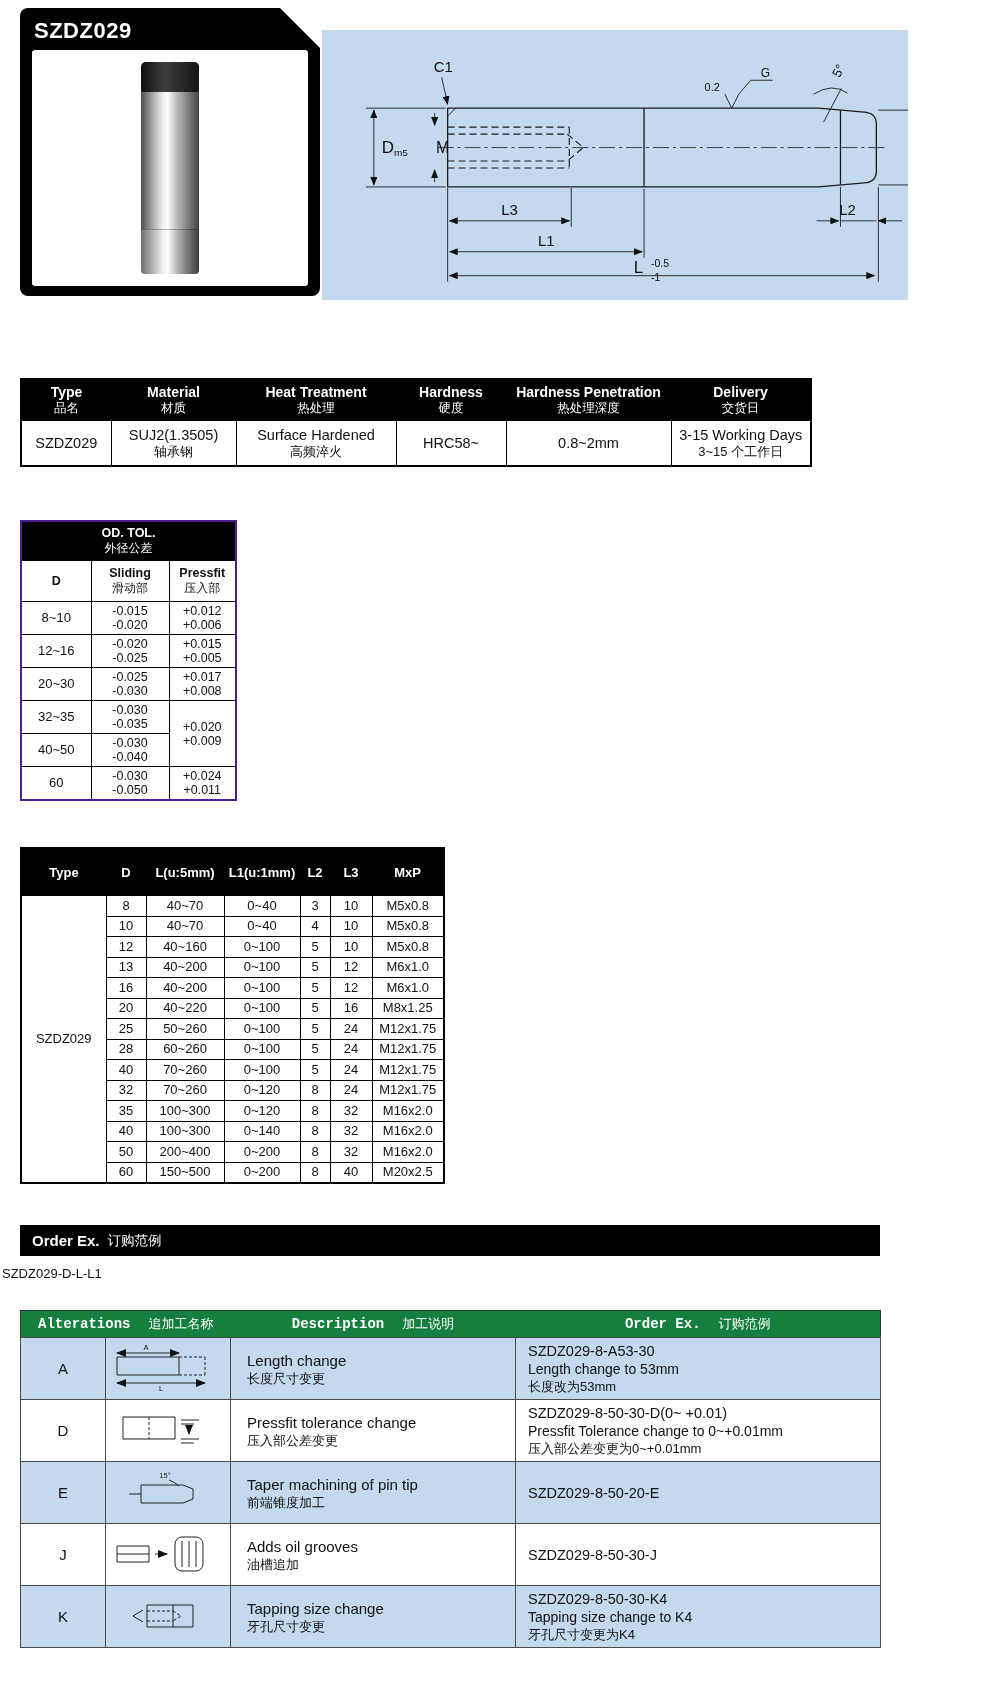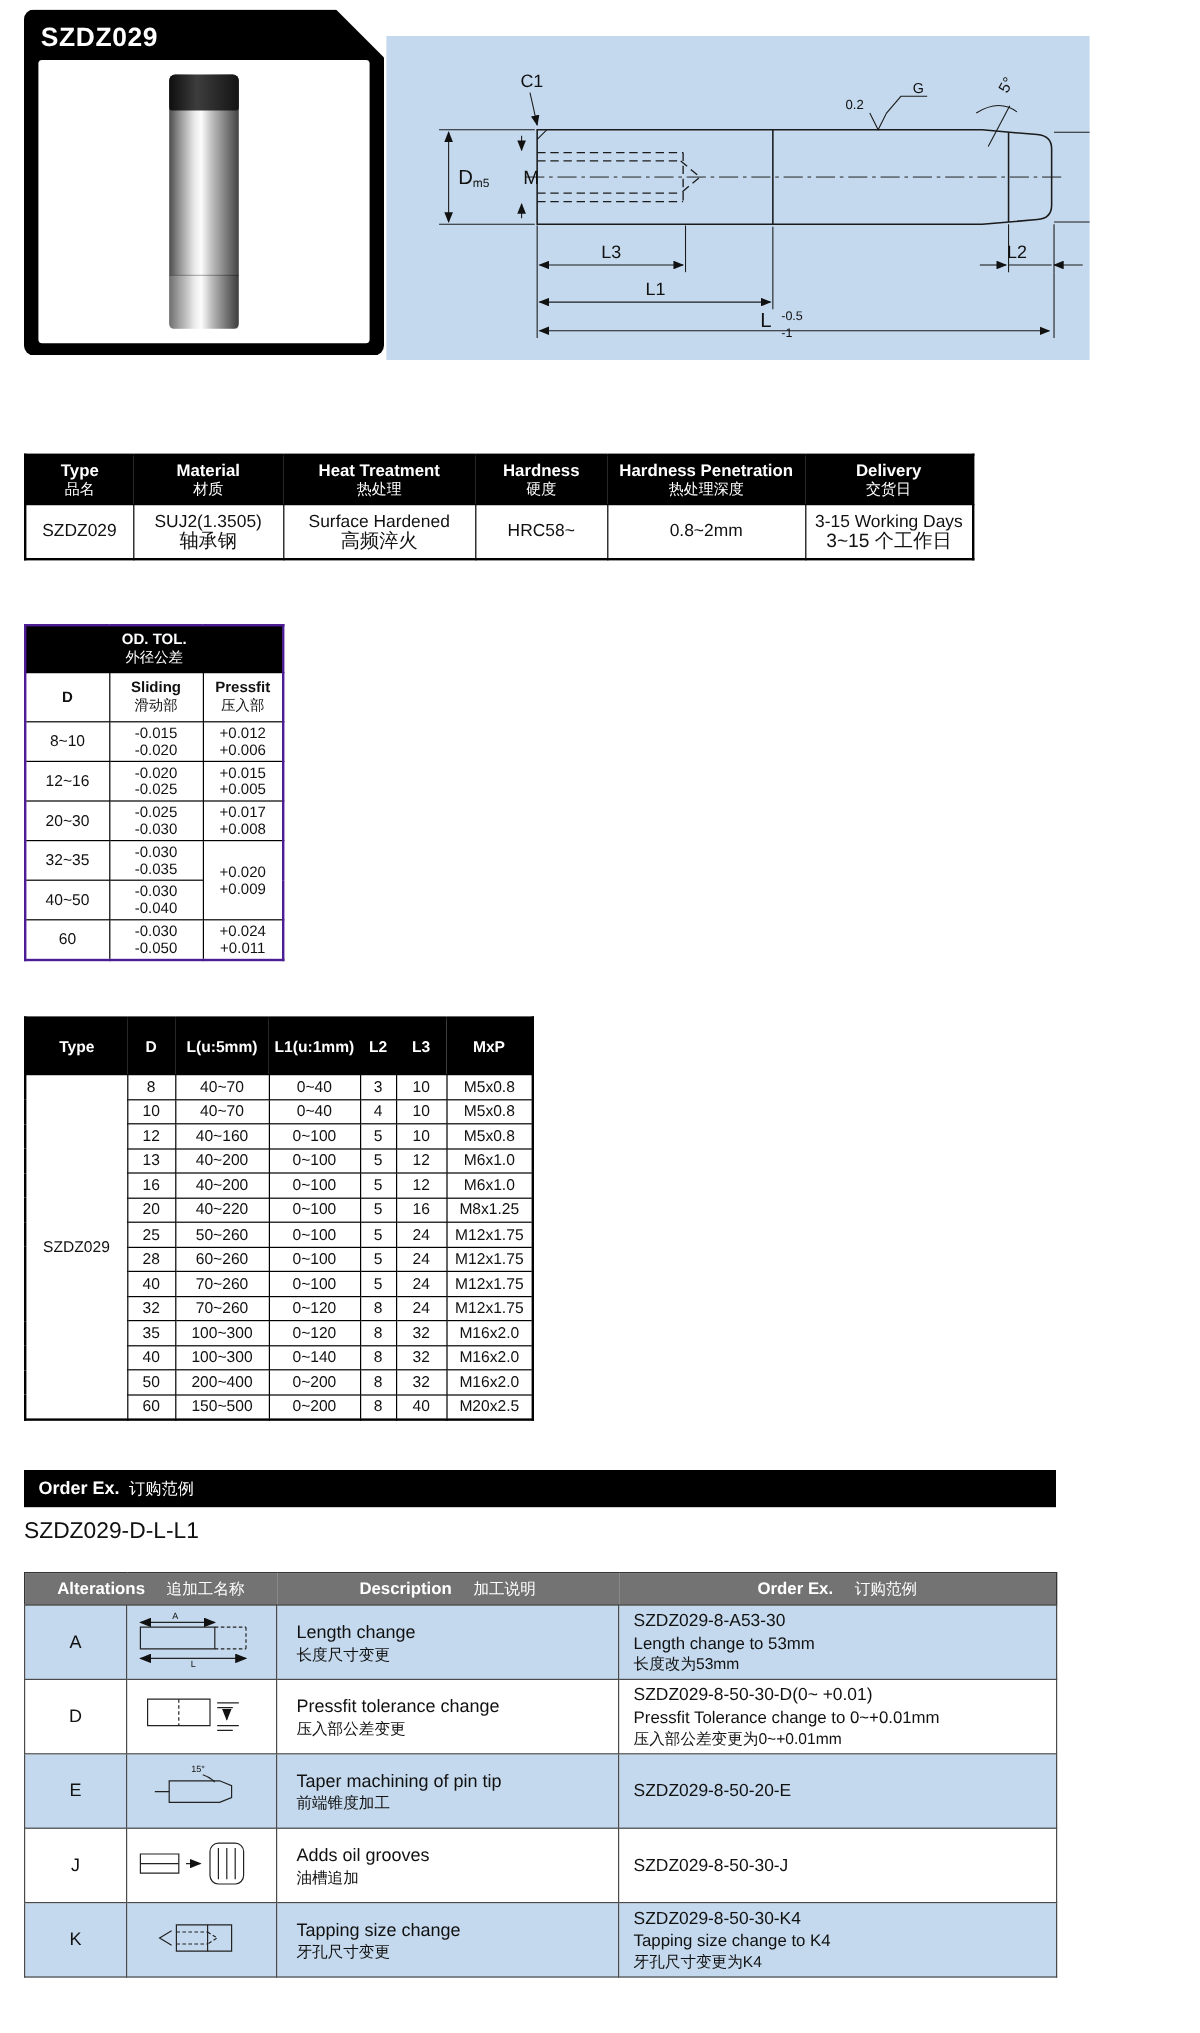--- a/index.html
+++ b/index.html
@@ -34,21 +34,21 @@
   table{border-collapse:collapse;table-layout:fixed;}
   th,td{padding:0;}
 
   
   .spec{left:20px;top:378px;width:790px;}
   .spec th{background:#000;color:#fff;height:40px;font-weight:normal;}
   .spec th .en{font-size:14px;font-weight:bold;line-height:17px;}
   .spec th .cn{font-size:12.5px;line-height:15px;}
   .spec td{border:1px solid #000;height:44px;text-align:center;vertical-align:middle;background:#fff;}
   .spec td .en{font-size:14.5px;line-height:18px;}
-  .spec td .cn{font-size:16px;line-height:16px;}
+  .spec td .cn{font-size:13px;line-height:16px;}
   .spec{border:2px solid #000;}
 
   
   .od{left:20px;top:520px;width:215px;border:2px solid #4c1d95;}
   .od th{font-weight:normal;}
   .od .od-top th{background:#000;color:#fff;height:38px;}
   .od .od-top .en{font-size:12.5px;font-weight:bold;line-height:15px;}
   .od .od-top .cn{font-size:12px;line-height:15px;}
   .od .od-sub th{background:#fff;border:1px solid #000;height:40px;}
   .od .od-sub .en{font-size:12.5px;font-weight:bold;line-height:15px;}
@@ -62,25 +62,25 @@
   .dim th{background:#000;color:#fff;height:46px;font-size:13px;font-weight:bold;}
   .dim td{border:1px solid #000;text-align:center;vertical-align:middle;
           font-size:13px;line-height:18.5px;height:19.5px;background:#fff;}
   .dim td.typecell{font-size:13px;}
 
   
   .bar{left:20px;top:1225px;width:860px;height:31px;background:#000;color:#fff;
        display:flex;align-items:center;}
   .bar .en{font-size:15px;font-weight:bold;margin-left:12px;}
   .bar .cn{font-size:13.5px;margin-left:8px;}
-  .order-example{left:20px;top:1266px;font-size:19px;}
+  .order-example{left:2px;top:1266px;font-size:13px;}
 
   
   .alt{left:20px;top:1310px;width:860px;border:1px solid #333;}
-  .alt th{background:#737373;color:#fff;height:26px;font-weight:normal;}
+  .alt th{background:#15803d;color:#fff;height:26px;font-weight:normal;font-family:Liberation Mono, monospace;}
   .alt th .en{font-size:14px;font-weight:bold;}
   .alt th .cn{font-size:13px;margin-left:18px;}
   .alt td{border:1px solid #4a4a4a;vertical-align:middle;height:61px;}
   .alt tr.shade td{background:var(--panel-blue,#c4d9ed);}
   .alt td.letter{text-align:center;font-size:15px;}
   .alt td.diagram{text-align:center;}
   .alt td.desc{text-align:left;padding-left:16px;}
   .alt td.desc .en{font-size:15px;line-height:19px;}
   .alt td.desc .cn{font-size:13px;line-height:17px;}
   .alt td.order{text-align:left;padding-left:12px;}

